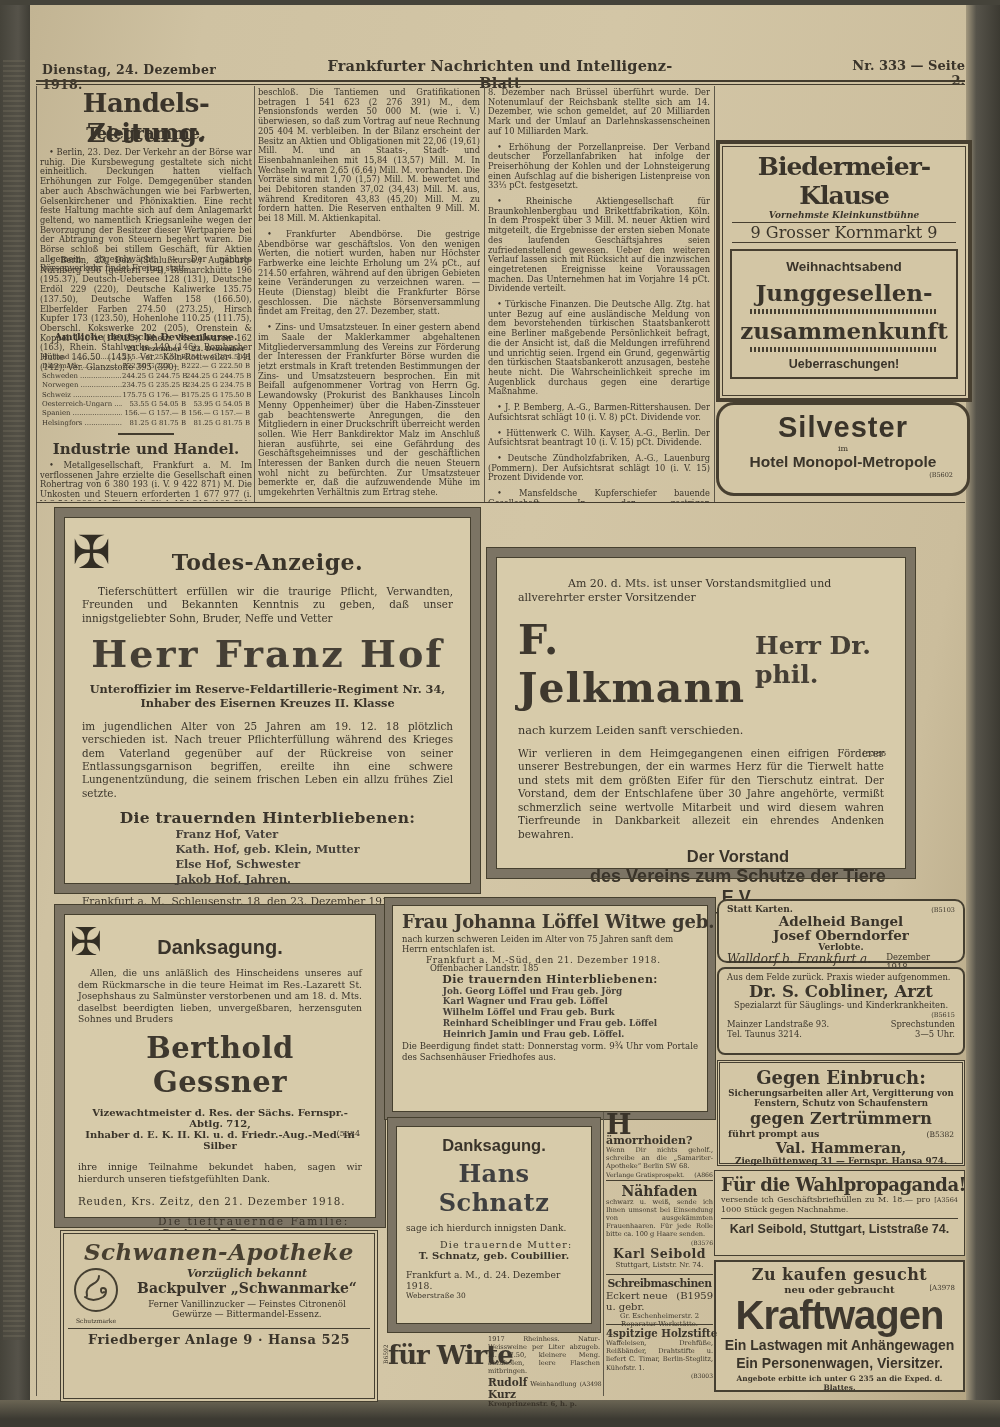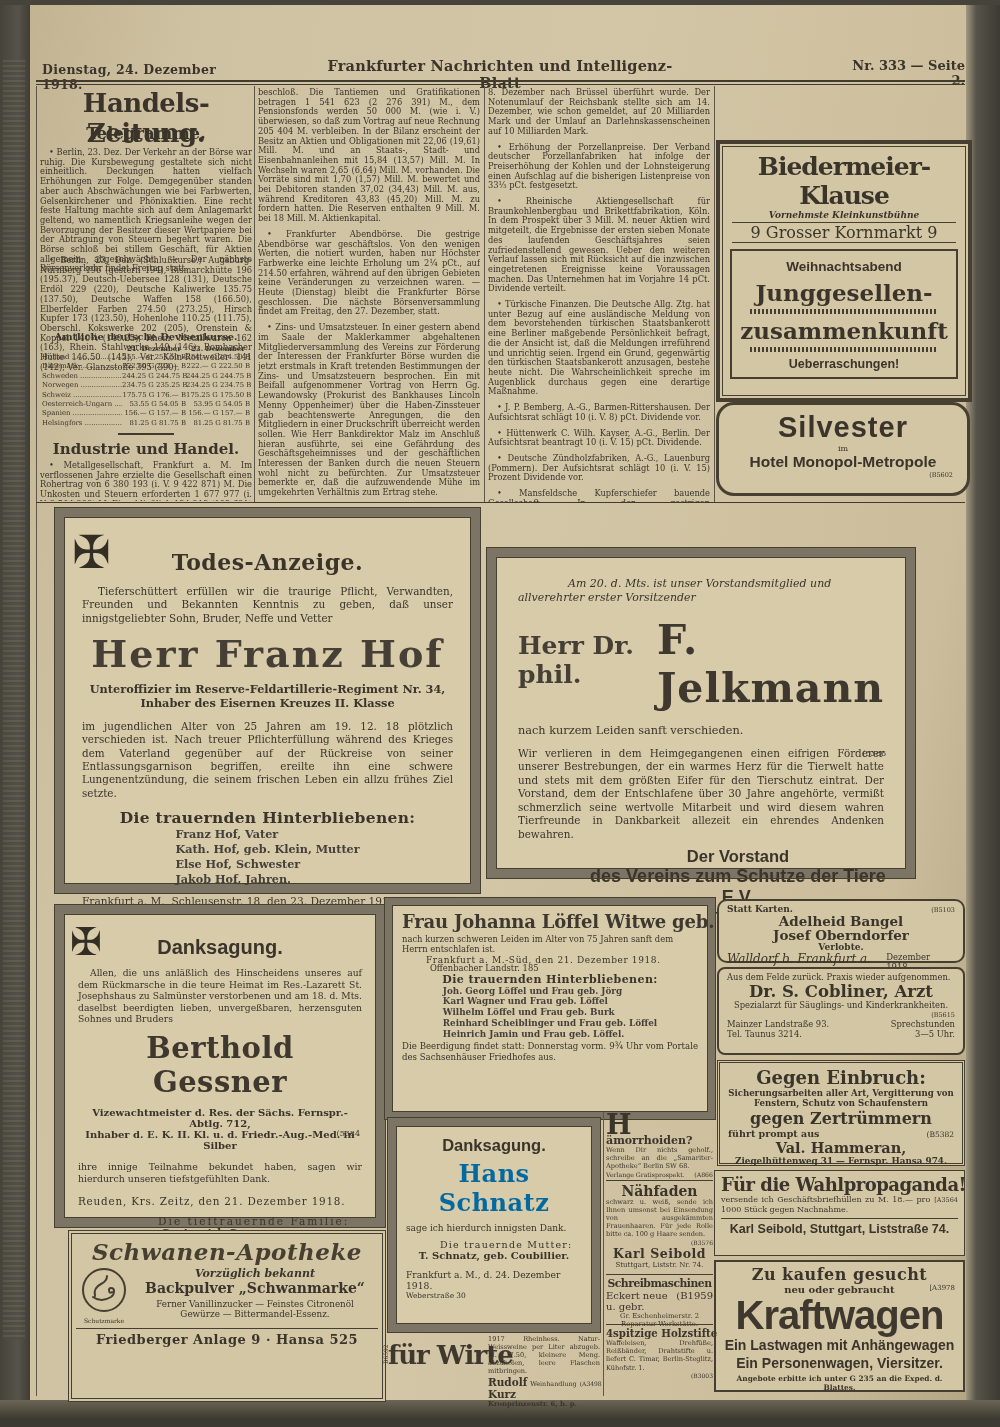--- a/index.html
+++ b/index.html
@@ -170,24 +170,24 @@
         <div>Else Hof, Schwester</div>
         <div>Jakob Hof, Jahren.</div>
       </div>
     </div>
     <div style="margin-top:8px;font-size:10.6px;">Frankfurt a. M., Schleusenstr. 18, den 23. Dezember 1918.</div>
     <div class="c" style="margin-top:12px;font-size:10.6px;">Der Zeitpunkt der Beerdigung wird nach der Bahnüberführung noch</div>
     <div class="c" style="font-size:10.6px;">näher bekannt gegeben.</div>
   </div>
 
   <div class="b obit-frame" style="left:487px;top:548px;width:428px;height:330px;padding:14px 22px;box-sizing:border-box;">
-    <p style="font-size:11px;line-height:1.3;text-indent:50px;margin-top:6px;font-style:italic;">Am 20. d. Mts. ist unser Vorstandsmitglied und allverehrter erster Vorsitzender</p>
+    <p style="font-size:11px;line-height:1.3;text-indent:50px;margin-top:6px;">Am 20. d. Mts. ist unser Vorstandsmitglied und allverehrter erster Vorsitzender</p>
     <div style="display:flex;align-items:baseline;gap:10px;margin-top:10px;">
+      <span class="bold" style="font-size:41px;letter-spacing:1px;color:#3e382e;">F. Jelkmann</span>
       <span class="bold" style="font-size:25px;color:#453f35;">Herr Dr. phil.</span>
-      <span class="bold" style="font-size:41px;letter-spacing:1px;color:#3e382e;">F. Jelkmann</span>
     </div>
     <div style="margin-top:12px;font-size:11.3px;">nach kurzem Leiden sanft verschieden.</div>
     <p class="j" style="margin-top:10px;font-size:10.4px;line-height:1.3;">Wir verlieren in dem Heimgegangenen einen eifrigen Förderer unserer Bestrebungen, der ein warmes Herz für die Tierwelt hatte und stets mit dem größten Eifer für den Tierschutz eintrat. Der Vorstand, dem der Entschlafene über 30 Jahre angehörte, vermißt schmerzlich seine wertvolle Mitarbeit und wird diesem wahren Tierfreunde in Dankbarkeit allezeit ein ehrendes Andenken bewahren.</p>
     <span class="b" style="right:20px;top:192px;font-size:8px;">(5386</span>
     <div class="c" style="width:300px;margin-left:70px;margin-top:6px;">
       <div class="bold sans" style="font-size:16.5px;">Der Vorstand</div>
       <div class="bold sans" style="font-size:18px;">des Vereins zum Schutze der Tiere E.V.</div>
       <div class="bold" style="font-size:10.5px;">Gegründet 1841.</div>
     </div>
   </div>
@@ -279,21 +279,21 @@
     <div style="position:relative;">
       <div class="c bold" style="font-size:10px;">neu oder gebraucht</div>
       <span class="b" style="right:2px;top:0;font-size:7px;">[A3978</span>
     </div>
     <div class="c bold sans" style="font-size:40px;line-height:1;letter-spacing:-1px;color:#3e382e;">Kraftwagen</div>
     <div class="c bold sans" style="font-size:14px;line-height:1.25;margin-top:2px;">Ein Lastwagen mit Anhängewagen</div>
     <div class="c bold sans" style="font-size:14px;line-height:1.25;">Ein Personenwagen, Viersitzer.</div>
     <div class="c bold" style="font-size:7.4px;margin-top:2px;">Angebote erbitte ich unter G 235 an die Exped. d. Blattes.</div>
   </div>
 
-  <div class="b" style="left:60px;top:1230px;width:318px;height:172px;border:4px double #453f31;background:#d3c6a5;padding:4px 4px;box-sizing:border-box;margin-left:8px;">
+  <div class="b" style="left:60px;top:1230px;width:318px;height:172px;border:4px double #453f31;background:#d3c6a5;padding:4px 4px;box-sizing:border-box;">
     <div class="c bold" style="font-size:23px;font-style:italic;letter-spacing:.5px;color:#473f30;">Schwanen-Apotheke</div>
     <div style="display:flex;margin-top:2px;align-items:flex-start;">
       <div style="width:56px;text-align:center;">
         <svg width="46" height="46" viewBox="0 0 46 46">
           <circle cx="23" cy="23" r="21" fill="none" stroke="#453f31" stroke-width="2"></circle>
           <path d="M12 30 q8 6 18 0 q3 -2 3 -6 q0 -3 -3 -3 q-2 0 -2 2 q0 4 3 2 M14 29 q-2 -8 6 -12 q6 -3 6 -8" fill="none" stroke="#453f31" stroke-width="2" stroke-linecap="round"></path>
         </svg>
         <div style="font-size:6px;">Schutzmarke</div>
       </div>
       <div style="flex:1;text-align:center;">
@@ -301,21 +301,21 @@
         <div class="bold" style="font-size:14px;">Backpulver „Schwanmarke“</div>
         <div style="font-size:8.8px;margin-top:3px;">Ferner Vanillinzucker — Feinstes Citronenöl</div>
         <div style="font-size:8.8px;">Gewürze — Bittermandel-Essenz.</div>
       </div>
     </div>
     <div class="c bold" style="font-size:13px;letter-spacing:.5px;border-top:1px solid #453f31;margin-top:4px;padding-top:3px;">Friedberger Anlage 9 · Hansa 525</div>
   </div>
 
   <div class="b obit-frame" style="left:388px;top:1118px;width:212px;height:214px;border-width:8px;padding:6px 10px;box-sizing:border-box;">
     <div class="c bold sans" style="font-size:16.5px;margin-top:4px;">Danksagung.</div>
-    <div class="c bold" style="margin-top:4px;font-size:24px;letter-spacing:.5px;color:#0369a1;">Hans Schnatz</div>
+    <div class="c bold" style="margin-top:4px;font-size:24px;letter-spacing:.5px;color:#404040;">Hans Schnatz</div>
     <div style="margin-top:6px;font-size:9px;">sage ich hierdurch innigsten Dank.</div>
     <div style="margin-top:6px;margin-left:34px;font-size:9.5px;letter-spacing:1.2px;">Die trauernde Mutter:</div>
     <div class="c bold" style="font-size:10px;">T. Schnatz, geb. Coubillier.</div>
     <div style="margin-top:8px;font-size:9.2px;">Frankfurt a. M., d. 24. Dezember 1918.</div>
     <div style="font-size:7.4px;">Weberstraße 30</div>
   </div>
 
   <div class="vr" style="left:603px;top:1112px;height:284px;"></div>
 
   <div class="mini-ad" style="top:1112px;height:62px;border-top:none;">

